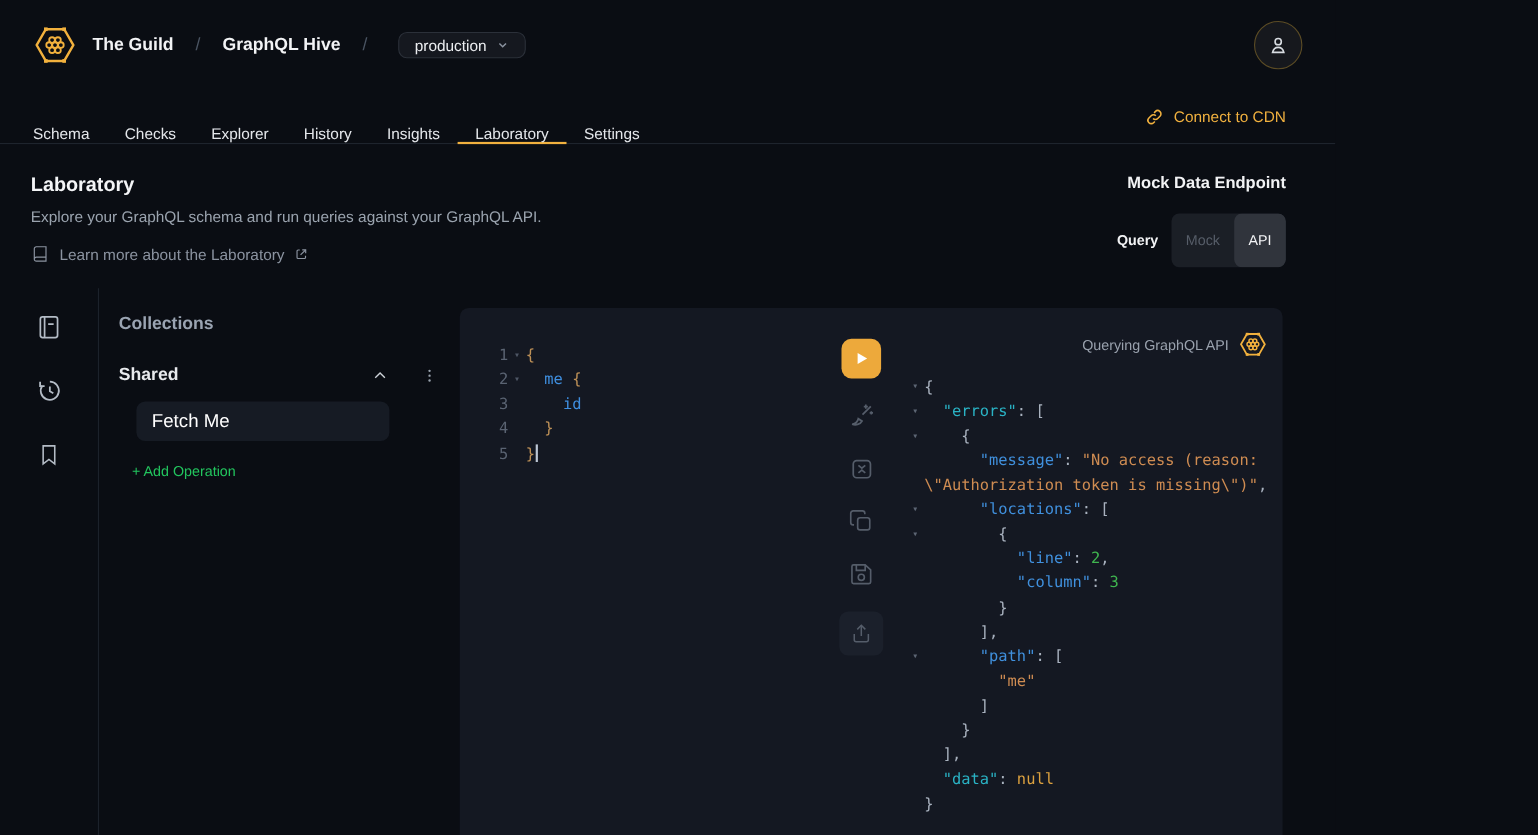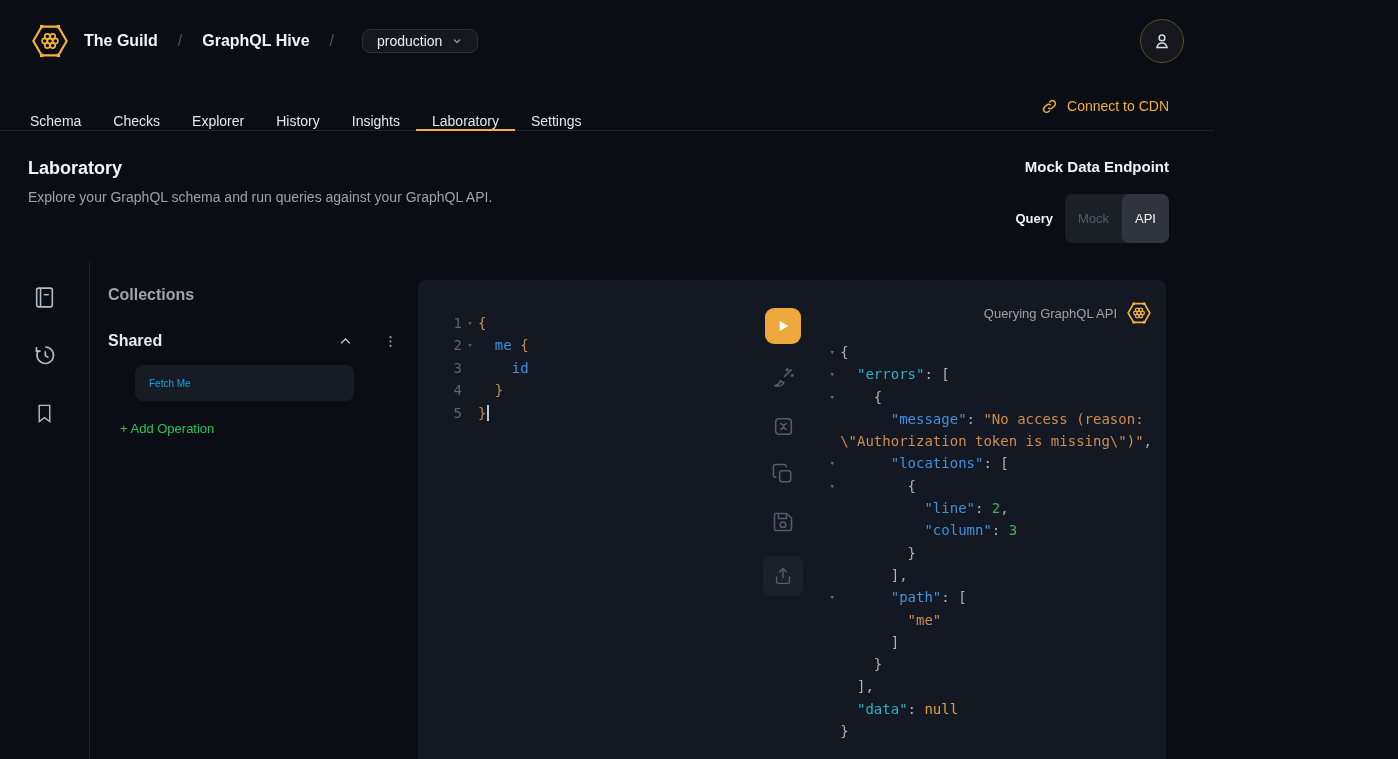--- a/index.html
+++ b/index.html
@@ -53,23 +53,23 @@
   .rail { position:absolute; left:0; top:0; bottom:0; width:90px;
     border-right:1px solid #1c222b; display:flex; flex-direction:column;
     align-items:center; padding-top:22px; gap:32px; }
   .rail-btn { width:26px; height:26px; display:flex; align-items:center; justify-content:center; cursor:pointer; }
 
   .collections { position:absolute; left:90px; top:0; bottom:0; width:328px; padding:24px 20px 0 18px; }
   .coll-title { font-size:16px; font-weight:700; color:#9aa4b2; }
   .shared-row { margin-top:28px; display:flex; align-items:center; }
   .shared-label { font-size:16px; font-weight:600; color:#e8eaed; flex:1; cursor:pointer; }
   .shared-icons { display:flex; align-items:center; gap:30px; }
-  .coll-item { margin:15px 44px 0 27px; height:36px; display:flex; align-items:center;
-    padding-left:14px; background:#161b24; border-radius:8px; font-size:10px;
-    color:#0ea5e9; cursor:pointer; }
+  .coll-item { margin:15px 44px 0 16px; height:36px; display:flex; align-items:center;
+    padding-left:14px; background:#161b24; border-radius:8px; font-size:17px;
+    color:#ffffff; cursor:pointer; }
   .add-op { margin:20px 0 0 12px; font-size:13px; color:#22c55e; cursor:pointer; }
 
   
   .panel { position:absolute; left:418px; right:48px; top:18px; bottom:0;
     background:#141822; border-radius:8px 8px 0 0; display:flex; }
   .mono { font-family:"DejaVu Sans Mono", monospace; font-size:14px; line-height:22.4px; }
 
   .query-pane { width:394px; padding-top:32px; }
   .cline { display:flex; }
   .ln { width:44px; text-align:right; color:#5a6372; }
@@ -161,20 +161,31 @@
         <path d="M13.8 10.2a4.2 4.2 0 0 0-6 0l-2.9 2.9a4.2 4.2 0 1 0 6 6l1.6-1.6" fill="none" stroke="#f1b13f" stroke-width="2"></path>
       </svg>
       <span>Connect to CDN</span>
     </div>
   </div>
 
   <div class="page-head">
     <div>
       <div class="page-title">Laboratory</div>
       <div class="page-sub">Explore your GraphQL schema and run queries against your GraphQL API.</div>
+      <div class="learn-row">
+        <svg width="17" height="17" viewBox="0 0 24 24">
+          <path d="M4.5 19.2a2.6 2.6 0 0 1 2.6-2.6h12.4V3.3H7.1a2.6 2.6 0 0 0-2.6 2.6v13.3a2.6 2.6 0 0 0 2.6 2.6h12.4v-4.6" fill="none" stroke="#8b93a0" stroke-width="1.5"></path>
+        </svg>
+        <span>Learn more about the Laboratory</span>
+        <svg width="12" height="12" viewBox="0 0 16 16">
+          <path d="M6 3H4a1.3 1.3 0 0 0-1.3 1.3V12A1.3 1.3 0 0 0 4 13.3h7.7A1.3 1.3 0 0 0 13 12v-2" fill="none" stroke="#8b93a0" stroke-width="1.4"></path>
+          <path d="M9 2.8h4.2V7" fill="none" stroke="#8b93a0" stroke-width="1.4"></path>
+          <path d="M13 3 7 9" fill="none" stroke="#8b93a0" stroke-width="1.4"></path>
+        </svg>
+      </div>
     </div>
     <div class="endpoint">
       <div class="endpoint-title">Mock Data Endpoint</div>
       <div class="endpoint-row">
         <span class="endpoint-label">Query</span>
         <div class="toggle" id="endpoint-toggle">
             <span class="seg">Mock</span>
             <span class="seg active">API</span>
           </div>
       </div>

